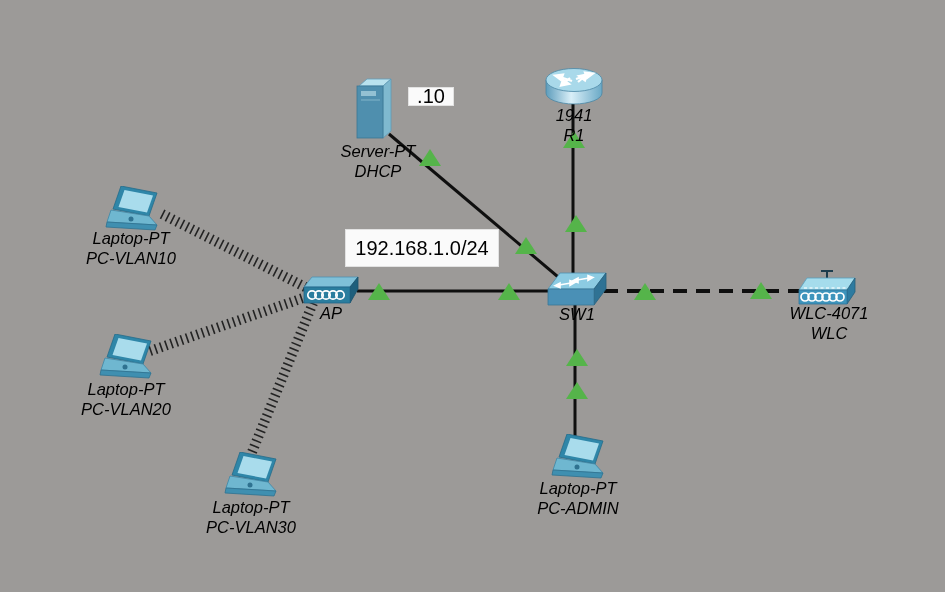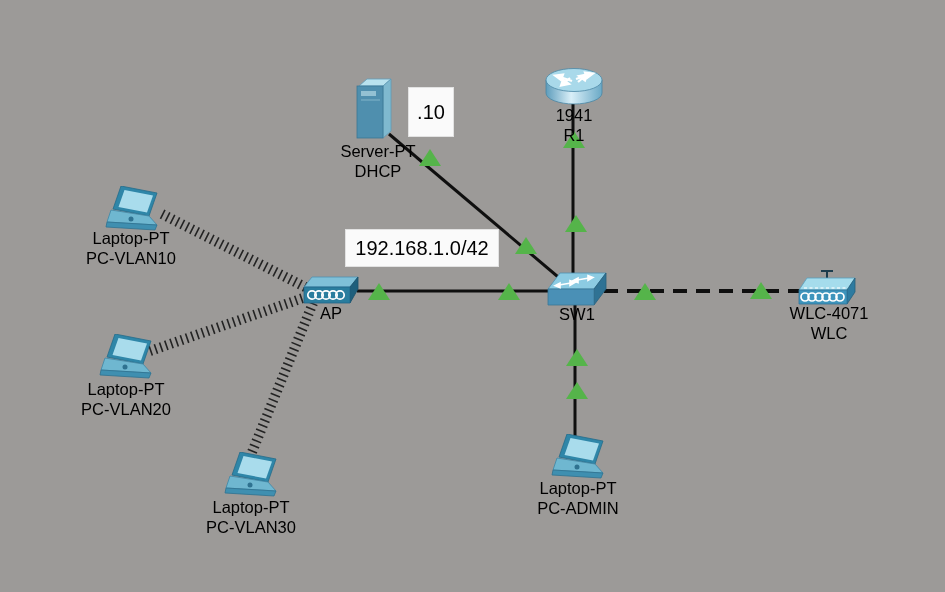--- a/index.html
+++ b/index.html
@@ -5,29 +5,29 @@
   html,body{margin:0;padding:0;}
   .canvas{
     position:relative; width:945px; height:592px;
     background:#9c9a98; overflow:hidden;
     font-family:"Liberation Sans", sans-serif;
   }
   .links-layer{position:absolute; left:0; top:0; width:945px; height:592px;}
   .device-icon{position:absolute;}
   .dev-label{
     position:absolute; width:220px; text-align:center;
-    font-size:16.5px; line-height:20px; color:#000;
+    font-size:16.5px; line-height:20px; color:#000;font-style:italic;
   }
   .dev-label div{white-space:nowrap;}
   .note{
     position:absolute; background:#fafafa; border:1px solid #e2e2e2;
     color:#000; font-size:20px; display:flex; align-items:center;
     justify-content:center; box-sizing:border-box;
   }
-  .note-ip{left:408px; top:87px; width:46px; height:50px;}
+  .note-ip{left:408px; top:87px; width:46px; height:19px;}
   .note-subnet{left:345px; top:229px; width:154px; height:38px;}
 </style>
 </head>
 <body>
 
 <div class="canvas">
 
   <svg class="links-layer" viewBox="0 0 945 592">
 
     <line x1="389" y1="134" x2="570" y2="287" stroke="#0f0f0f" stroke-width="3"></line>
@@ -192,16 +192,16 @@
   </div>
   <div class="dev-label" style="left:468px;top:478px">
     <div>Laptop-PT</div>
     <div>PC-ADMIN</div>
   </div>
 
   <div class="note note-ip">
     <span>.10</span>
   </div>
   <div class="note note-subnet">
-    <span>192.168.1.0/42</span>
+    <span>192.168.1.0/24</span>
   </div>
 
 </div>
 
 </body></html>

